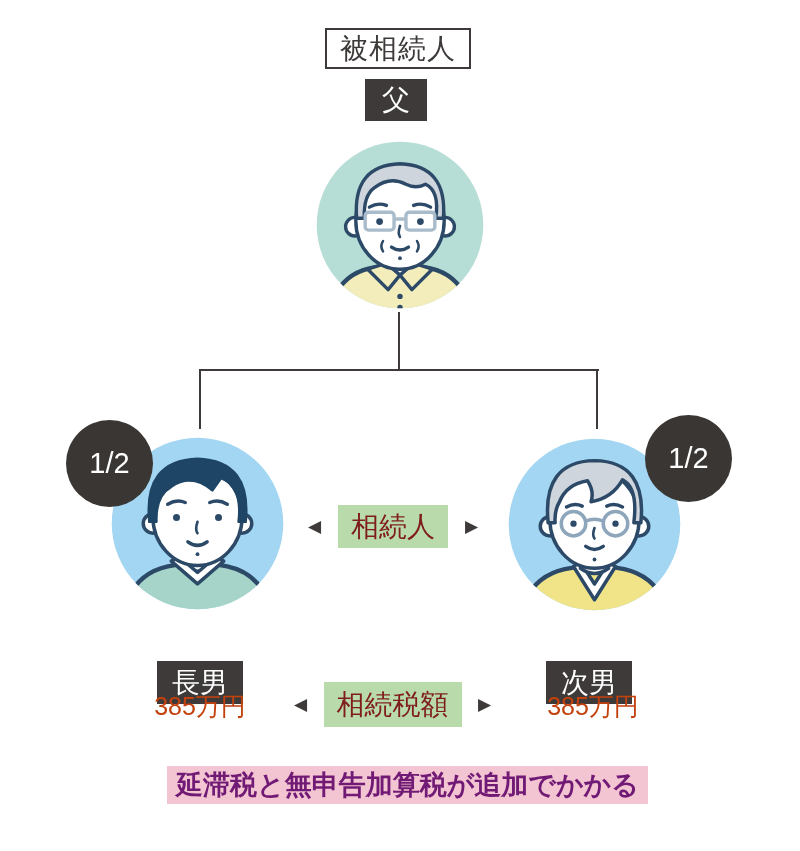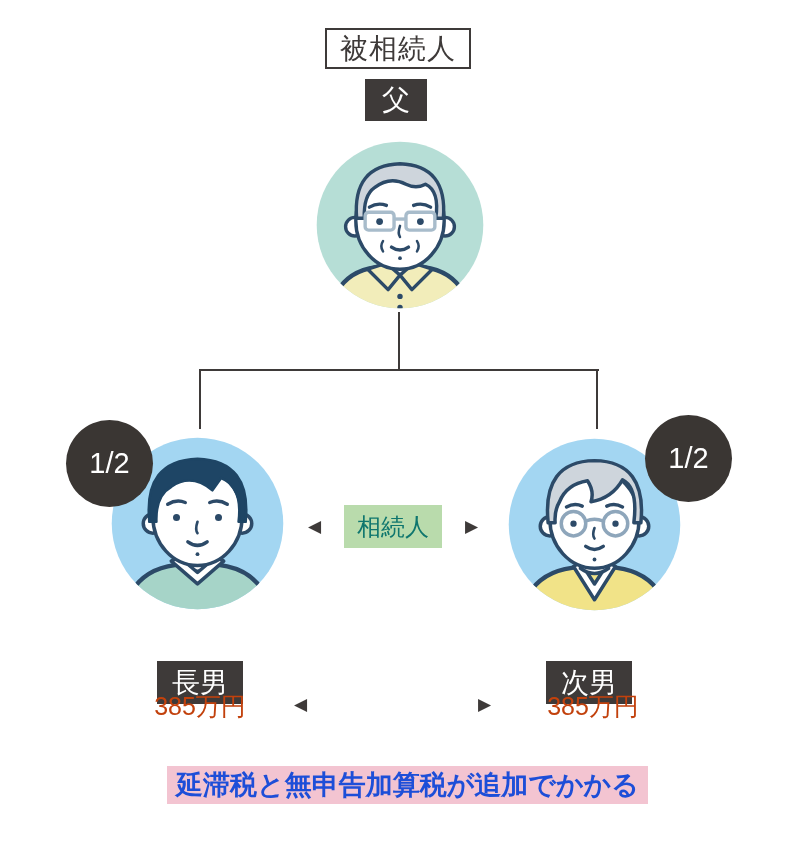--- a/index.html
+++ b/index.html
@@ -78,22 +78,22 @@
   .heirs-row { left: 308px; top: 505px; width: 170px; height: 43px; }
   .tax-row   { left: 294px; top: 682px; width: 197px; height: 45px; }
   .arrow {
     font-size: 17px;
     color: #3e3a39;
     line-height: 1;
     flex: 0 0 auto;
   }
   .green-label {
     background: #b9dbac;
-    color: #0f766e;
-    font-size: 24px;
+    color: #7f1d1d;
+    font-size: 28px;
     text-align: center;
     padding: 0 13px;
     height: 100%;
     display: flex;
     align-items: center;
   }
 
   
   .amount {
     position: absolute;
@@ -108,21 +108,21 @@
   .amount.left  { left: 120px; }
   .amount.right { left: 513px; }
 
   
   .note {
     position: absolute;
     left: 167px; top: 766px;
     height: 38px;
     line-height: 38px;
     background: #f3c4d1;
-    color: #1d4ed8;
+    color: #701a75;
     font-size: 27px;
     font-weight: 600;
     padding: 0 9px;
     white-space: nowrap;
   }
 </style>
 </head>
 <body>
 
 <div class="canvas">
@@ -235,19 +235,20 @@
     <span class="green-label">相続人</span>
     <span class="arrow">▶</span>
   </div>
 
   <div class="dark-box name-label left">長男</div>
   <div class="dark-box name-label right">次男</div>
 
   <div class="amount left">385万円</div>
   <div class="arrow-row tax-row">
     <span class="arrow">◀</span>
+    <span class="green-label">相続税額</span>
     <span class="arrow">▶</span>
   </div>
   <div class="amount right">385万円</div>
 
   <div class="note">延滞税と無申告加算税が追加でかかる</div>
 
 </div>
 
 </body></html>

